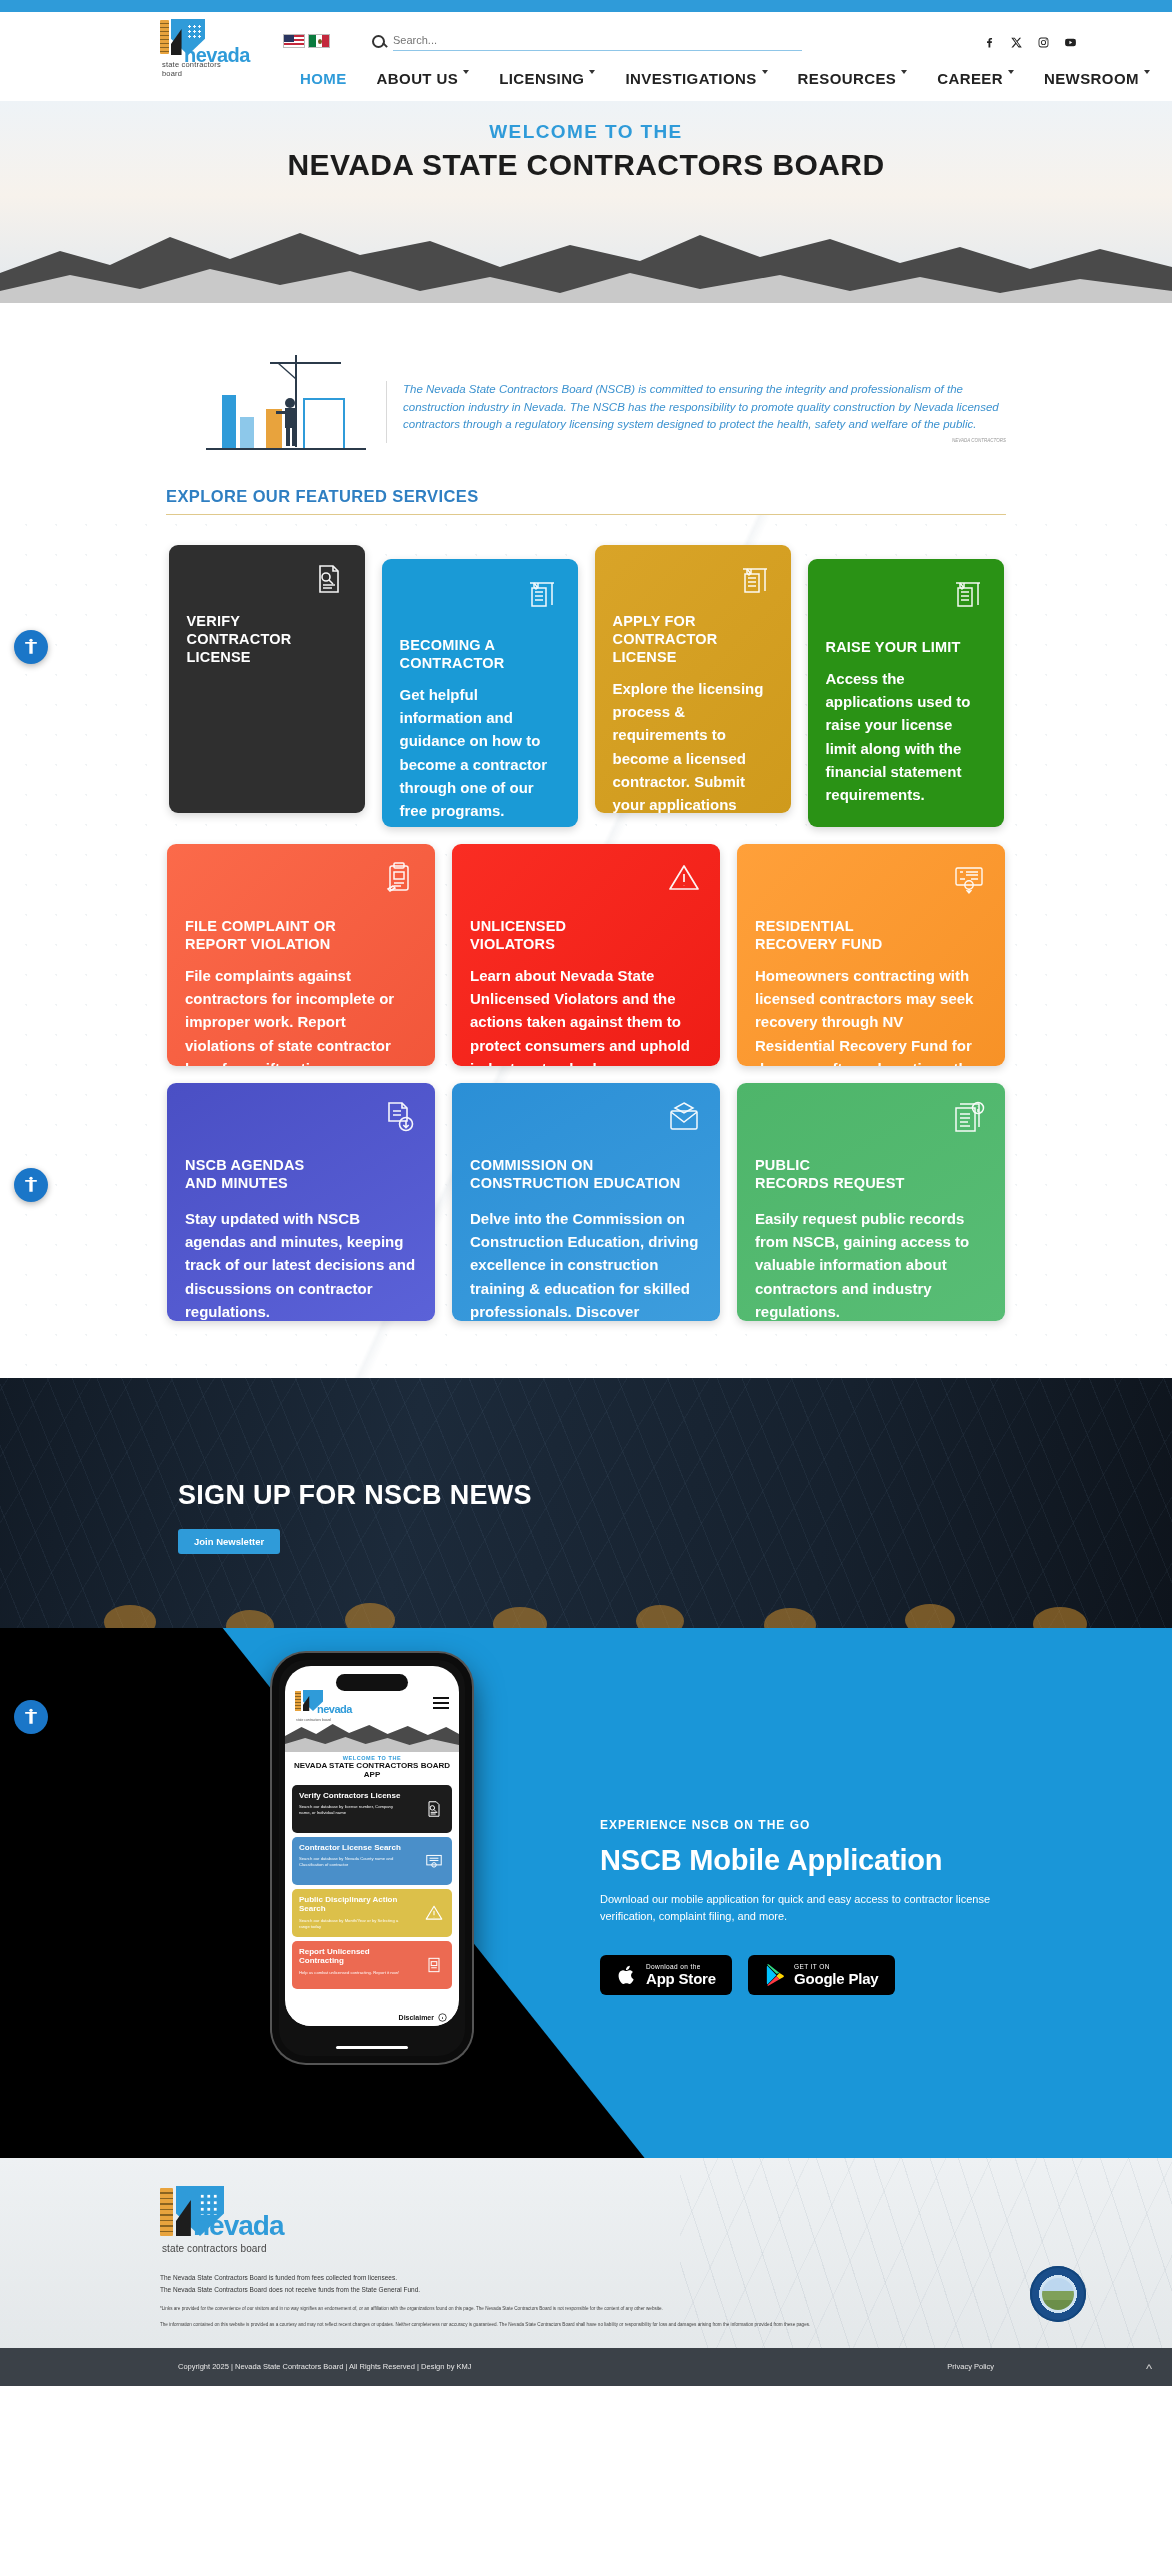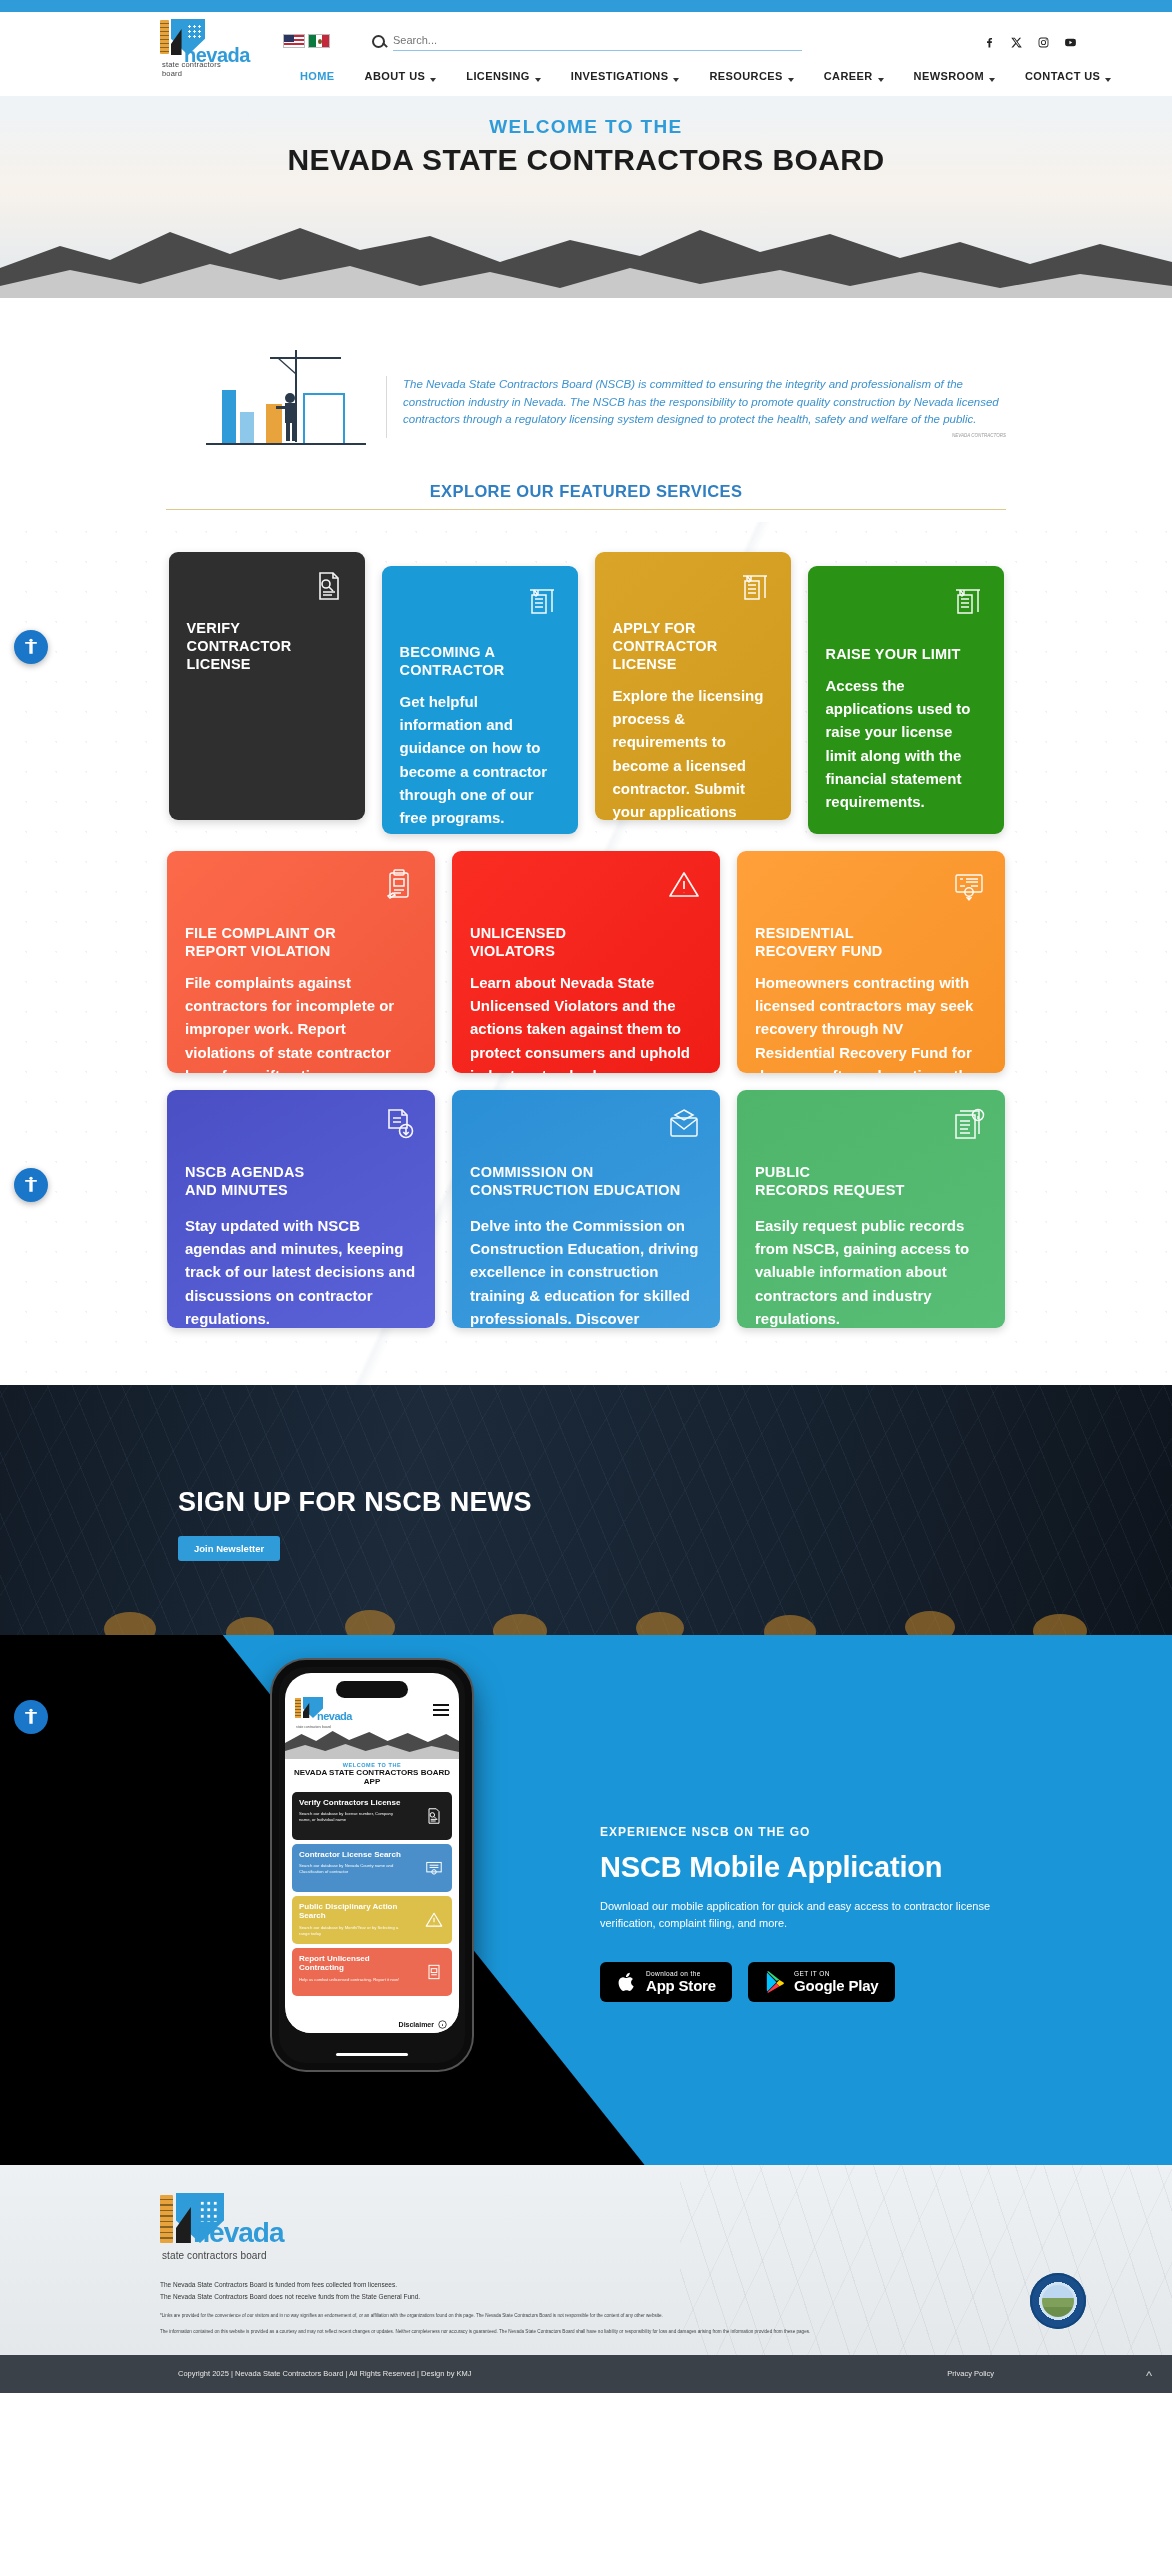--- a/index.html
+++ b/index.html
@@ -45,41 +45,41 @@
   .search .mag { width:13px; height:13px; border:2px solid #333; border-radius:50%; position:relative; flex:0 0 auto;}
   .search .mag:after{content:"";position:absolute;width:6px;height:2px;background:#333;right:-5px;bottom:0;transform:rotate(45deg);}
   .search input { border:0; border-bottom:1px solid #8fc6e8; outline:none; flex:1; margin-left:8px;
       font-size:11px; color:#555; padding:3px 0 4px; font-family:"Liberation Sans",sans-serif; background:transparent;}
 
   .socials { display:flex; gap:14px; margin-left:auto; }
   .soc { width:13px; height:13px; color:#222; display:block; }
   .soc svg { width:13px; height:13px; fill:#222; }
 
   .nav { display:flex; align-items:center; gap:0; padding:0 0 14px 300px; }
-  .nav a { font-size:11px; font-weight:700; letter-spacing:.4px; color:#222;
-      text-decoration:none; margin-right:30px; display:flex; align-items:flex-end; gap:5px; white-space:nowrap;}
+  .nav a { font-size:15px; font-weight:700; letter-spacing:.4px; color:#222;
+      text-decoration:none; margin-right:30px; display:flex; align-items:flex-start; gap:5px; white-space:nowrap;}
   .nav a.active { color:#2f9bd9; }
   .nav .car { width:0;height:0;border-left:3.5px solid transparent;border-right:3.5px solid transparent;border-top:4px solid #333;}
 
   
   .hero { height:210px; position:relative; overflow:hidden;
      background:linear-gradient(to bottom,#eef3f7 0%,#f7f2ec 45%,#dfe7ee 100%); }
   .hero-text { text-align:center; padding-top:20px; position:relative; z-index:3;}
   .hero-welcome { color:#2f9bd9; font-size:19px; font-weight:700; letter-spacing:1.4px; }
   .hero-title { color:#1c1c1c; font-size:30px; font-weight:700; letter-spacing:.4px; margin-top:5px; }
   .mtn { position:absolute; left:0; bottom:0; width:100%; height:100px; }
 
   
   .intro-wrap { position:relative; background:#fff; padding:18px 0 0; }
   .intro { width:840px; margin:0 auto; display:flex; align-items:center; gap:0; padding-top:18px;font-style:italic;}
   .intro-illu { width:220px; flex:0 0 220px; height:130px; position:relative;}
   .intro-copy { flex:1; border-left:1px solid #d9d9d9; padding-left:16px; }
   .intro-copy p { color:#3c92cf; font-size:11.5px; line-height:1.52; }
   .intro-credit { text-align:right; font-size:4.5px; color:#999; margin-top:4px;}
-  .featured { width:840px; margin:10px auto 12px;text-align:center; }
+  .featured { width:840px; margin:10px auto 0; }
   .featured h2 { color:#2f7fc2; font-size:16.5px; font-weight:700; letter-spacing:.4px; padding-bottom:8px;}
   .featured .rule { height:1px; background:#e0c98c; width:100%; }
 
   
   .cards-section { position:relative; background:#fff; padding:30px 0 40px; overflow:hidden;}
   .cards-bg { position:absolute; inset:0; opacity:.11; background:
       radial-gradient(circle at 88% 32%, #7a8e9e 0 1px, transparent 1px),
       linear-gradient(115deg, transparent 48%, #9fb0bd 48.3%, transparent 49%);
       background-size:30px 30px, 100% 100%; }
   .row { display:flex; justify-content:center; gap:17px; position:relative; z-index:2; margin-bottom:17px;}

